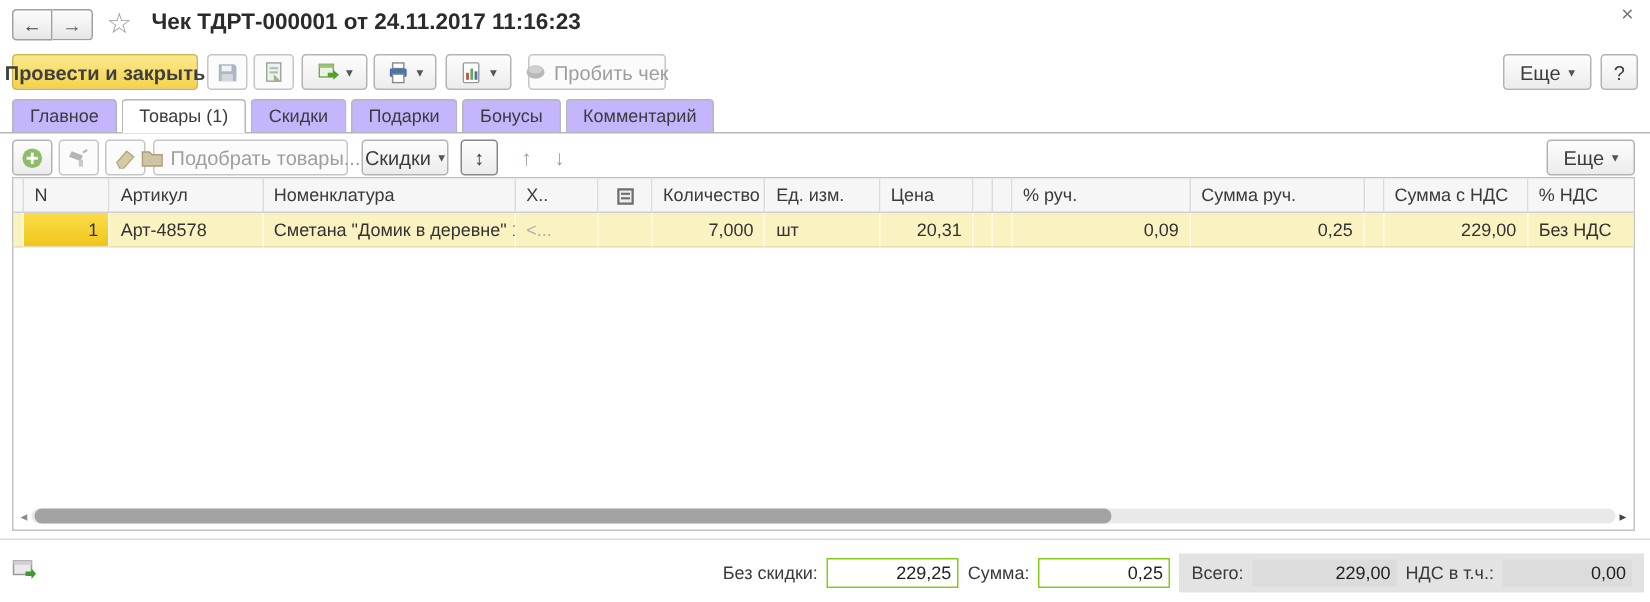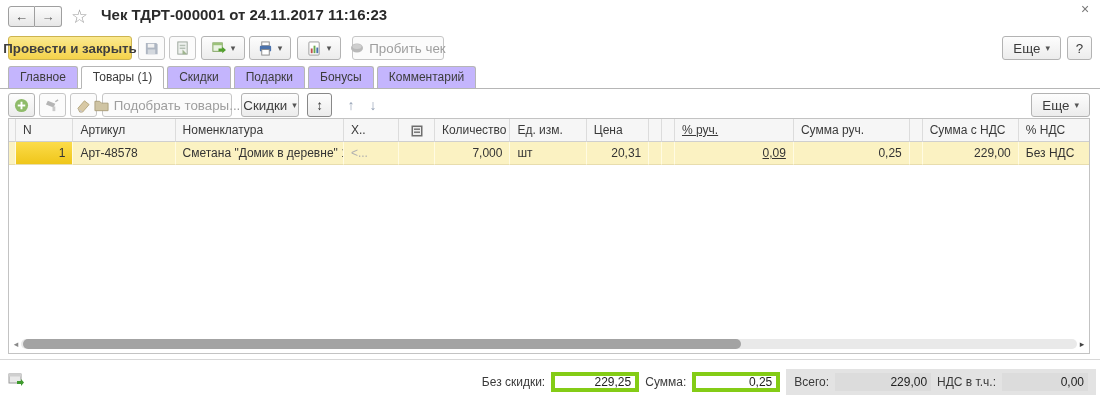--- a/index.html
+++ b/index.html
@@ -54,35 +54,35 @@
   .col-marker{width:7px;padding:0;}
   .col-n{width:58px;}
   .col-art{width:103px;}
   .col-nom{width:170px;}
   .col-x{width:56px;}
   .col-ic{width:36px;text-align:center;padding:0;}
   .col-qty{width:76px;}
   .col-unit{width:77px;}
   .col-price{width:63px;}
   .col-s{width:13px;padding:0;}
-  .col-pruch{width:120px;text-decoration:underline;}
+  .col-pruch{width:120px;}
   .col-sruch{width:117px;}
   .col-snds{width:97px;}
   .col-pnds{width:90px;border-right:none;}
   
   .hscroll{position:absolute;left:2px;right:2px;bottom:3px;height:12px;display:flex;align-items:center;}
   .sarrow{width:10px;text-align:center;font-size:9px;color:#8a8a8a;line-height:12px;}
   .strack{flex:1;height:10px;background:#e9e9e9;border-radius:5px;position:relative;}
   .sthumb{position:absolute;left:2px;top:0;height:10px;width:68%;background:#a3a3a3;border-radius:5px;}
   .formline{left:0;top:359px;width:1100px;height:0;border-top:1px solid #d8d8d8;}
   
   .footer{left:0;top:366px;width:100%;height:32px;}
   .fright{position:absolute;right:4px;top:3px;display:flex;align-items:center;gap:6px;}
   .flabel{color:#3a3a3a;}
-  .finput{width:88px;height:20px;border:4px solid #84cc16;font:12px "Liberation Sans",sans-serif;
+  .finput{width:88px;height:20px;border:1px solid #84cc16;font:12px "Liberation Sans",sans-serif;
           text-align:right;padding:0 4px;box-sizing:border-box;color:#222;background:#fff;}
   .fpanel{background:#e3e3e3;height:26px;display:flex;align-items:center;gap:6px;padding:0 8px;}
   .fval{background:#dcdcdc;height:18px;line-height:18px;text-align:right;padding:0 4px;color:#222;}
   .fval.w1{width:88px;}
   .fval.w2{width:78px;}
   .icon{display:inline-flex;align-items:center;justify-content:center;}
 </style>
 </head>
 <body>
 

